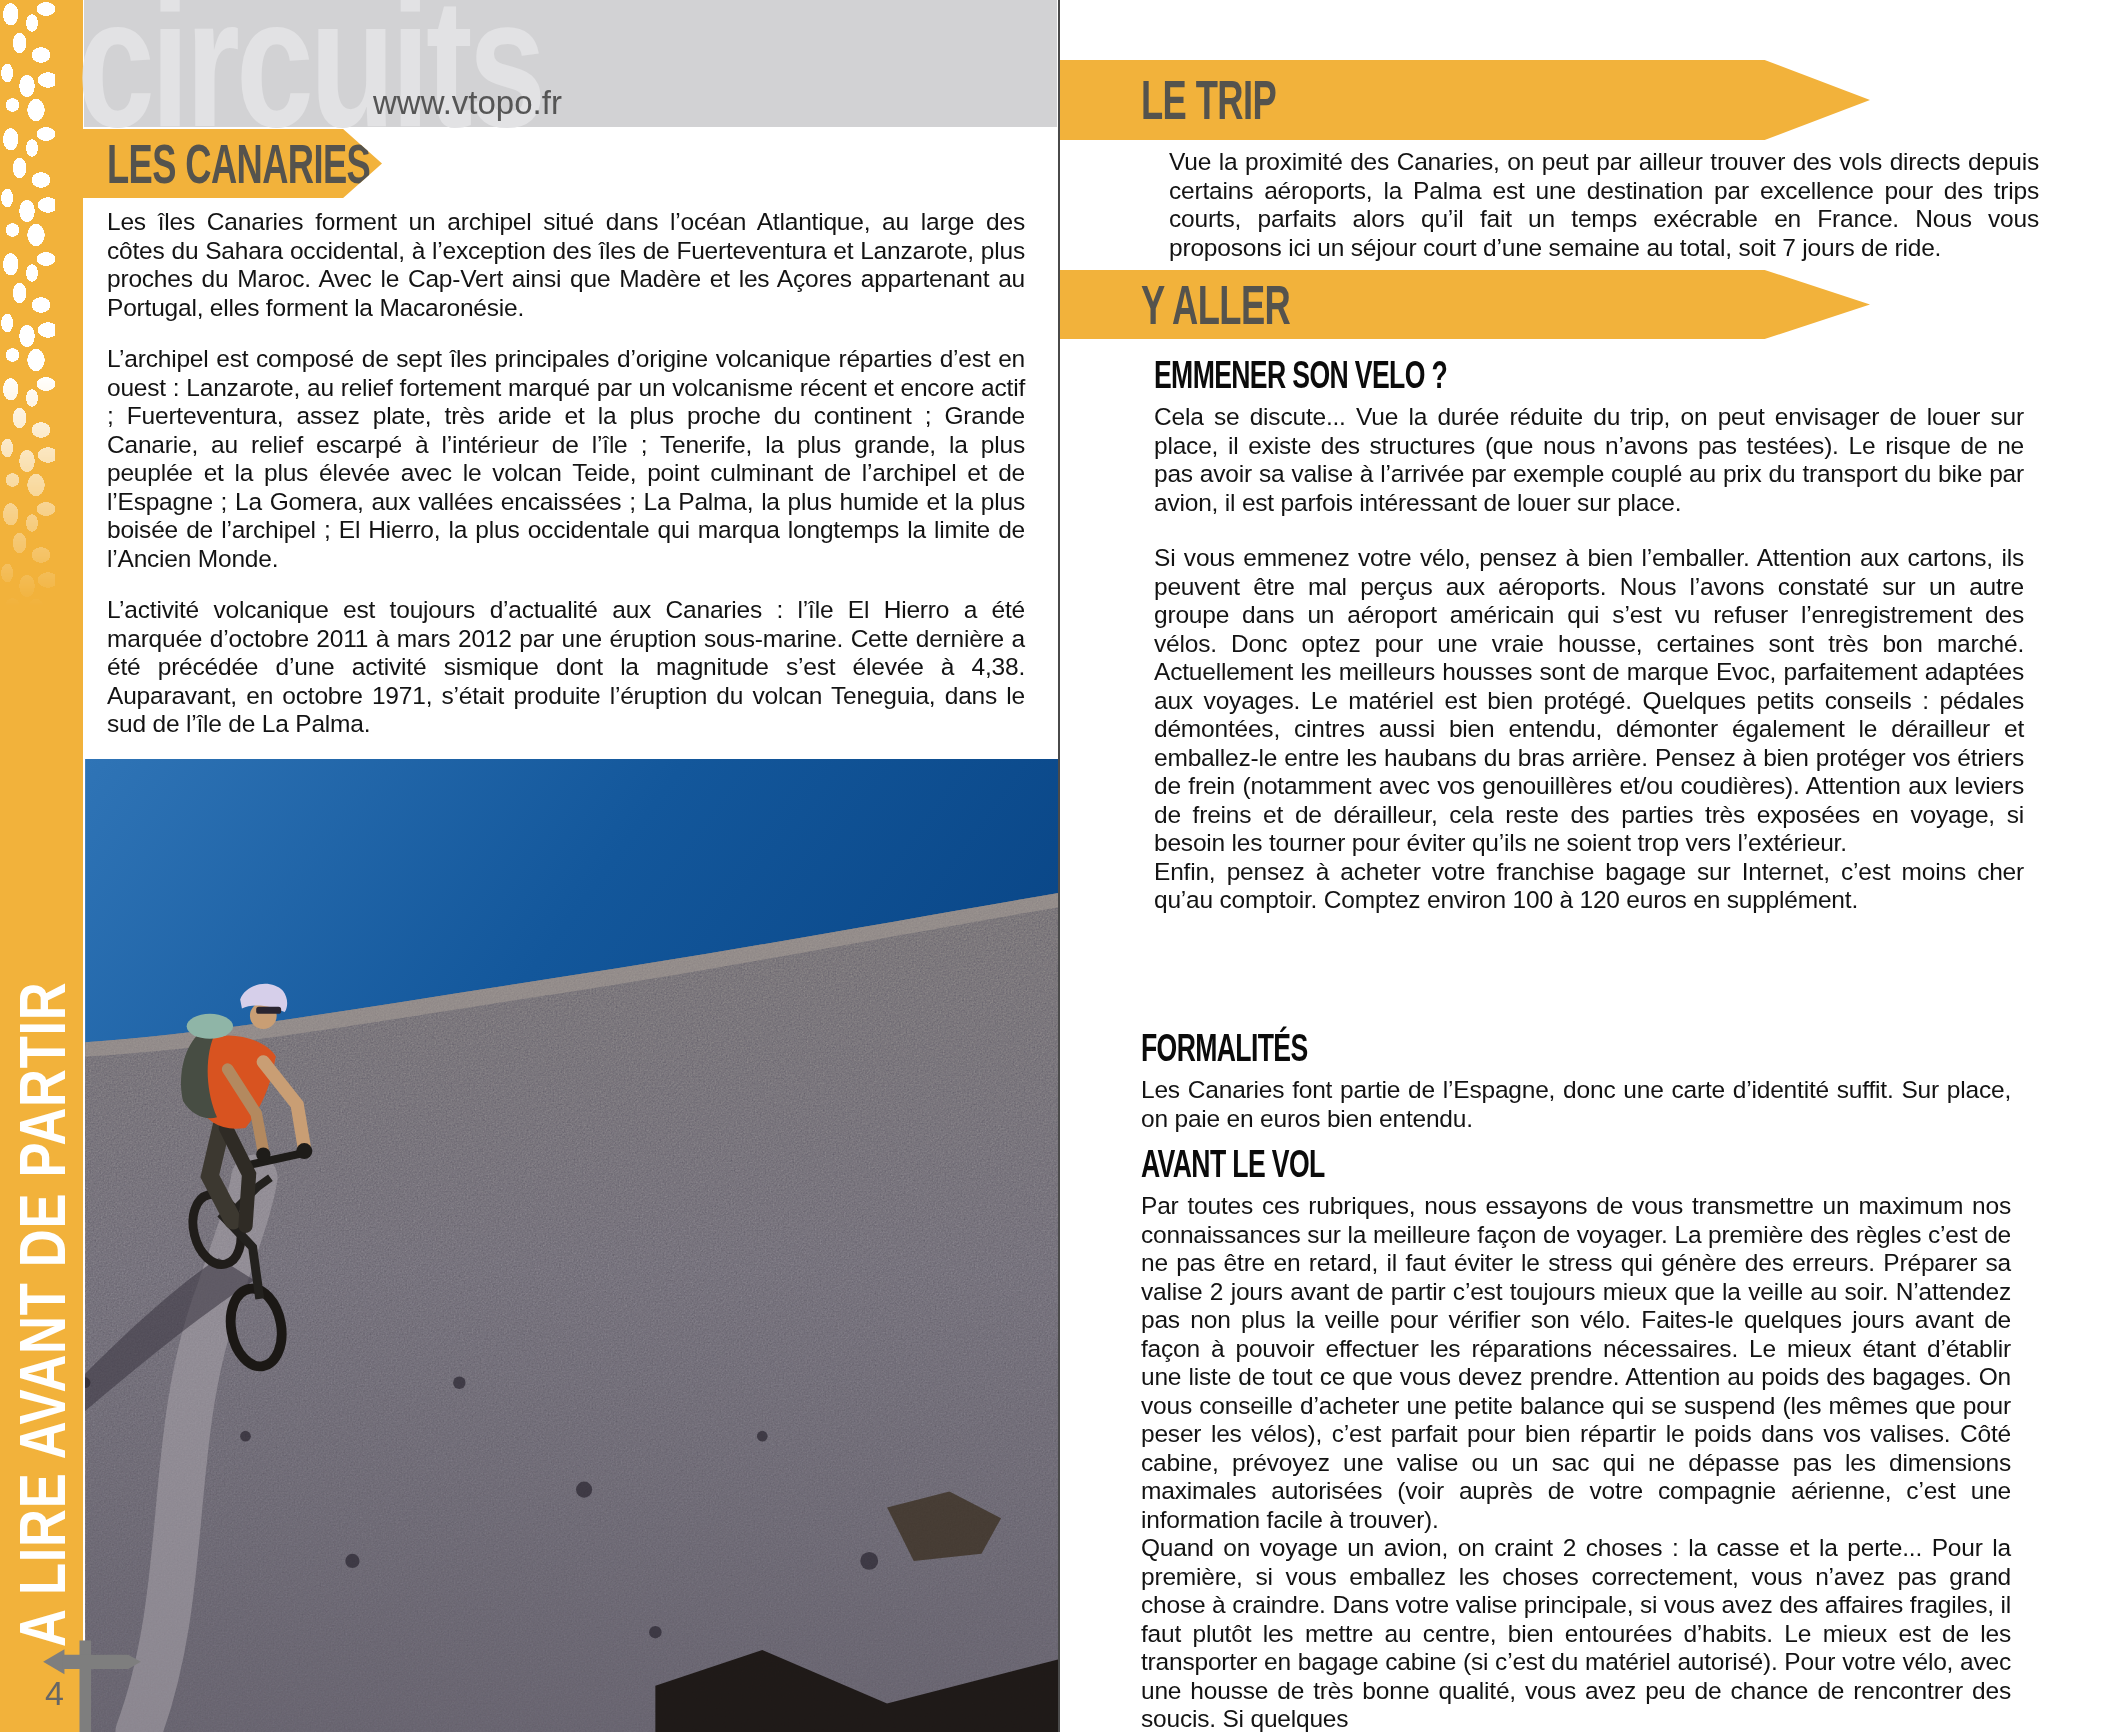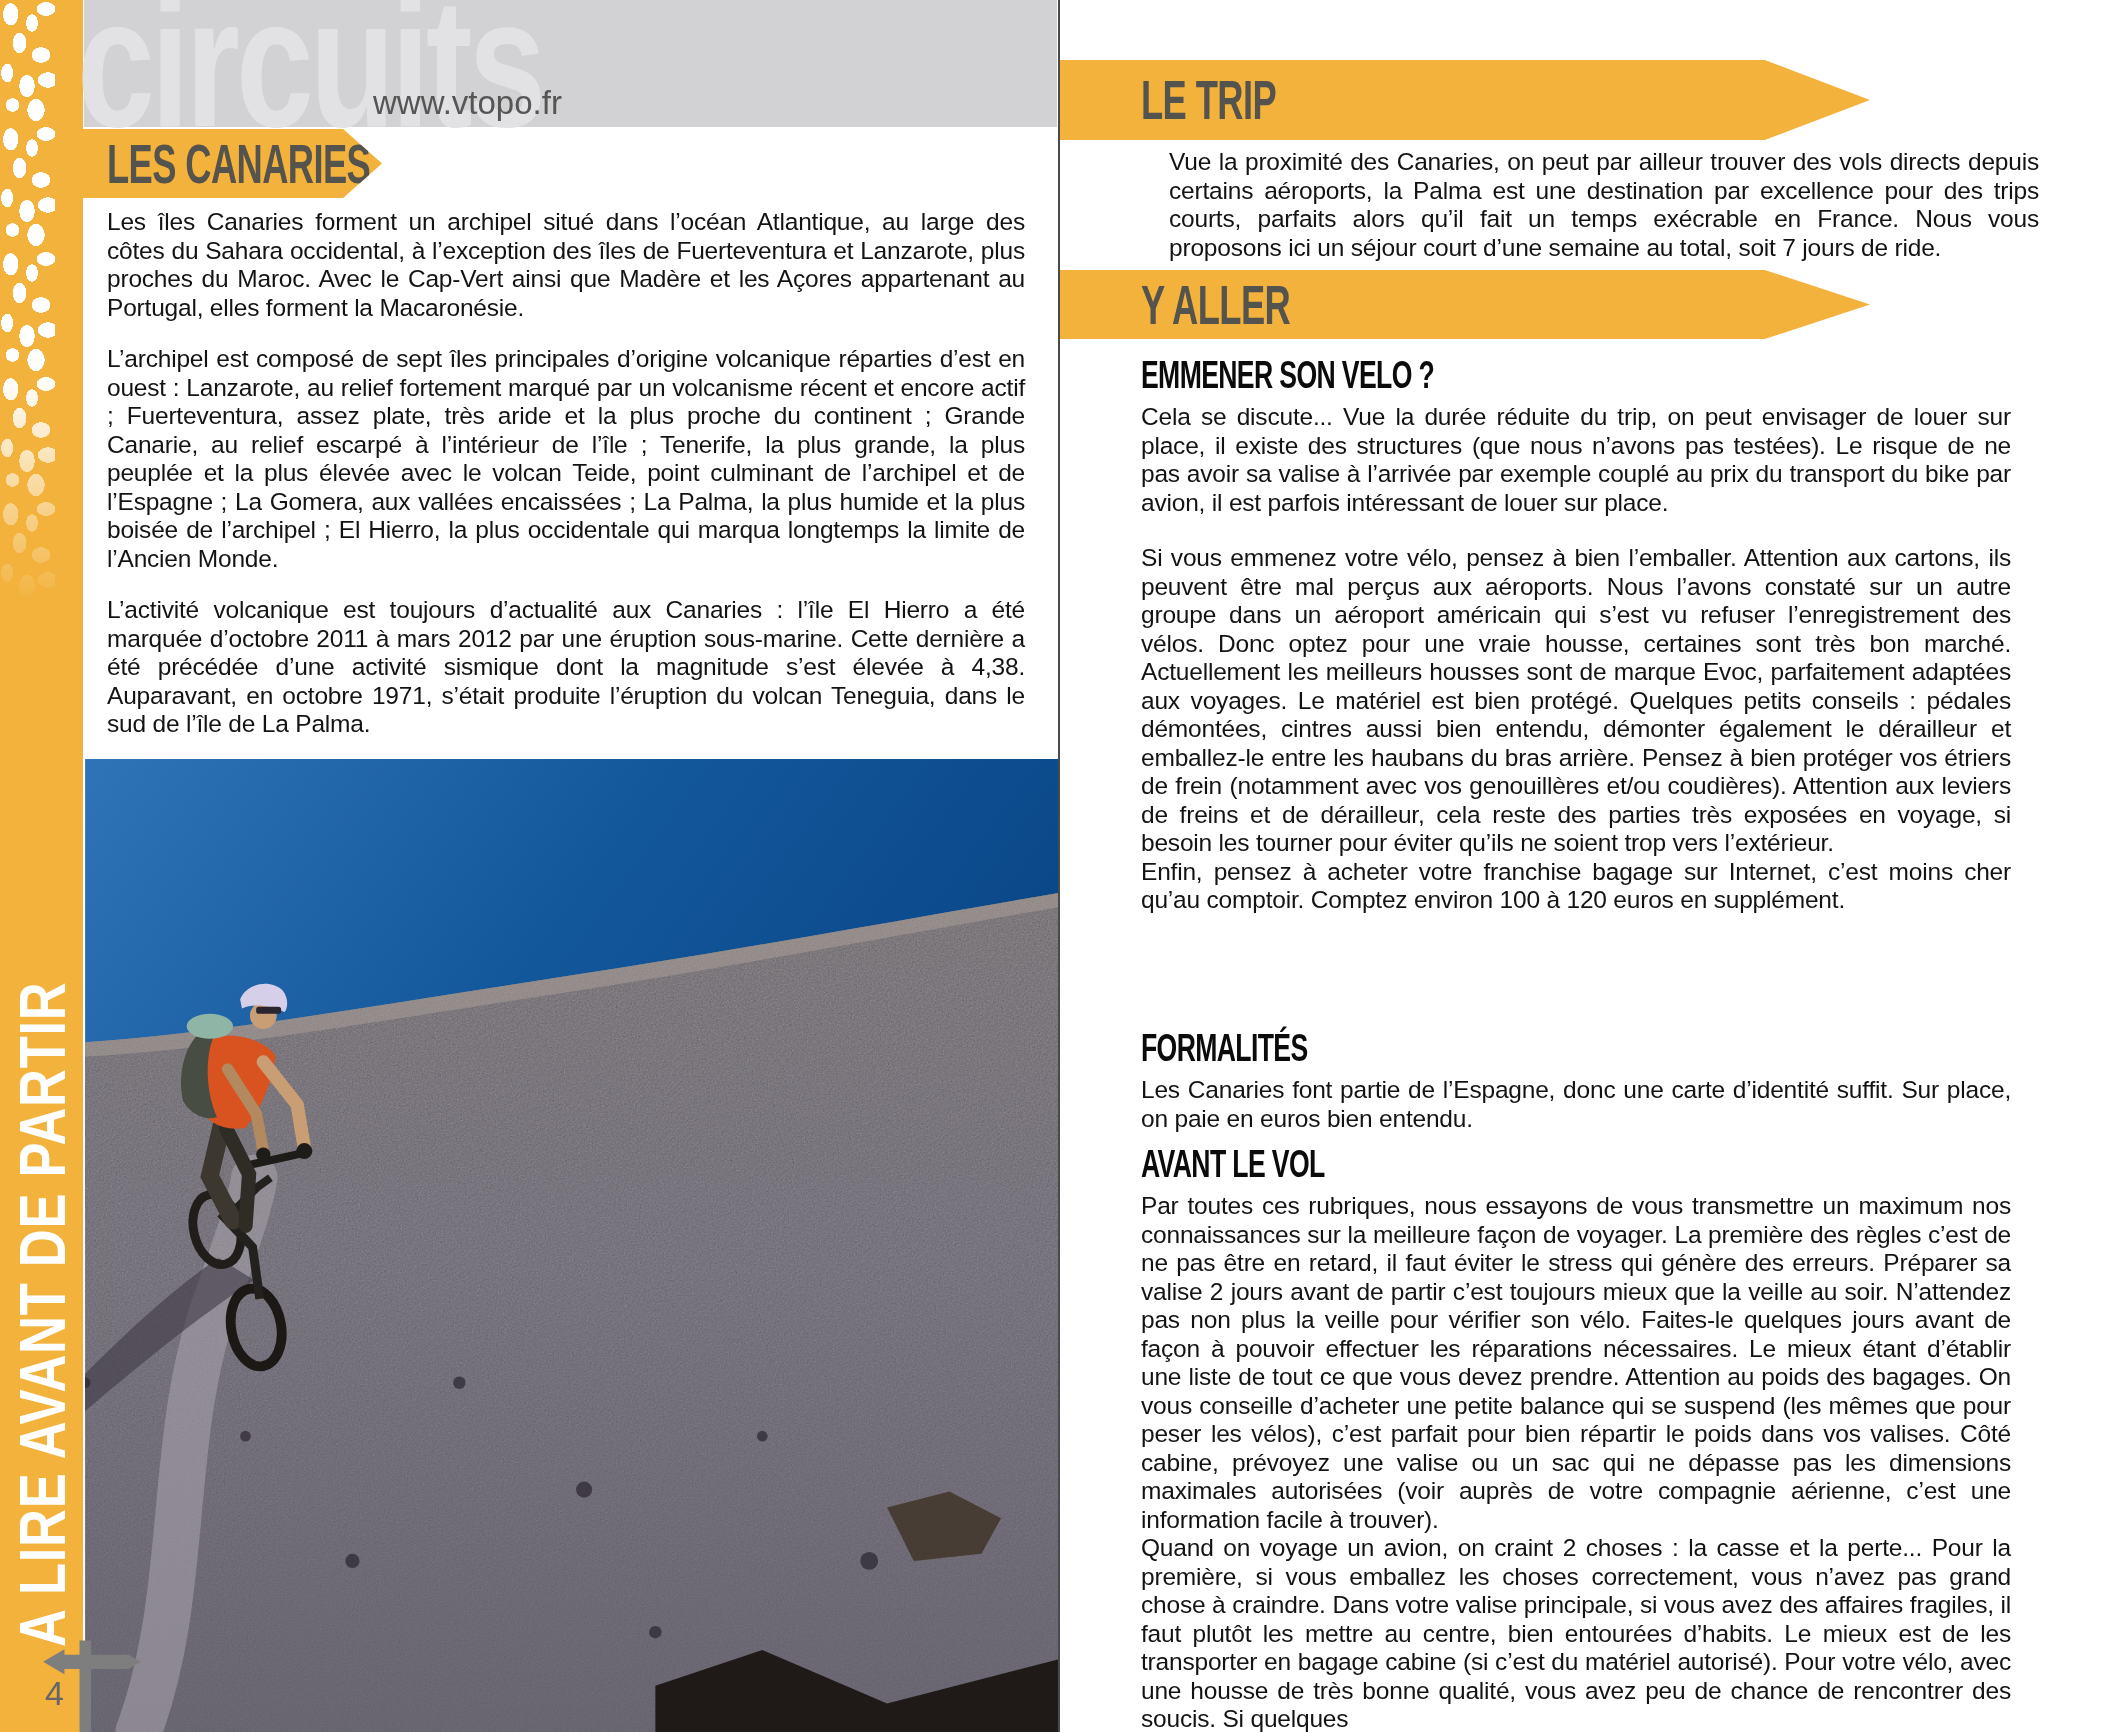--- a/index.html
+++ b/index.html
@@ -41,21 +41,21 @@
   #banner-trip{left:1060px;top:60px;width:810px;height:80px;}
   #banner-aller{left:1060px;top:270px;width:810px;height:69px;}
 
   
   .body-copy{font-size:24.5px;line-height:28.5px;letter-spacing:-0.2px;text-align:justify;color:#131313;}
   .body-copy p{margin:0 0 23px 0;}
   .body-copy p.tight{margin:0;}
   #left-col{position:absolute;left:107px;top:208px;width:918px;z-index:5;}
   #trip-p{position:absolute;left:1141px;top:148px;width:870px;z-index:5;margin-left:28px;}
   .sub-section{position:absolute;left:1141px;width:870px;z-index:5;}
-  #sec-emmener{top:356px;} #sec-formalites{top:1029px;} #sec-avant{top:1145px;}
+  #sec-emmener{top:356px;margin-left:13px;} #sec-formalites{top:1029px;} #sec-avant{top:1145px;}
   .sub-head{margin:0 0 9px 0;font-size:38px;line-height:1;}
   .sub-head .cxh{display:inline-block;transform:scaleX(.7);transform-origin:0 50%;
       font-weight:bold;color:#0b0b0b;letter-spacing:-0.9px;white-space:nowrap;}
   .gap-after{margin-bottom:27px !important;}
 
   
   .fold{position:absolute;left:1058px;top:0;width:1.8px;height:1732px;background:#4A4A4A;z-index:9;}
 
   
   .photo{position:absolute;left:85px;top:759px;width:975px;height:973px;z-index:4;}

